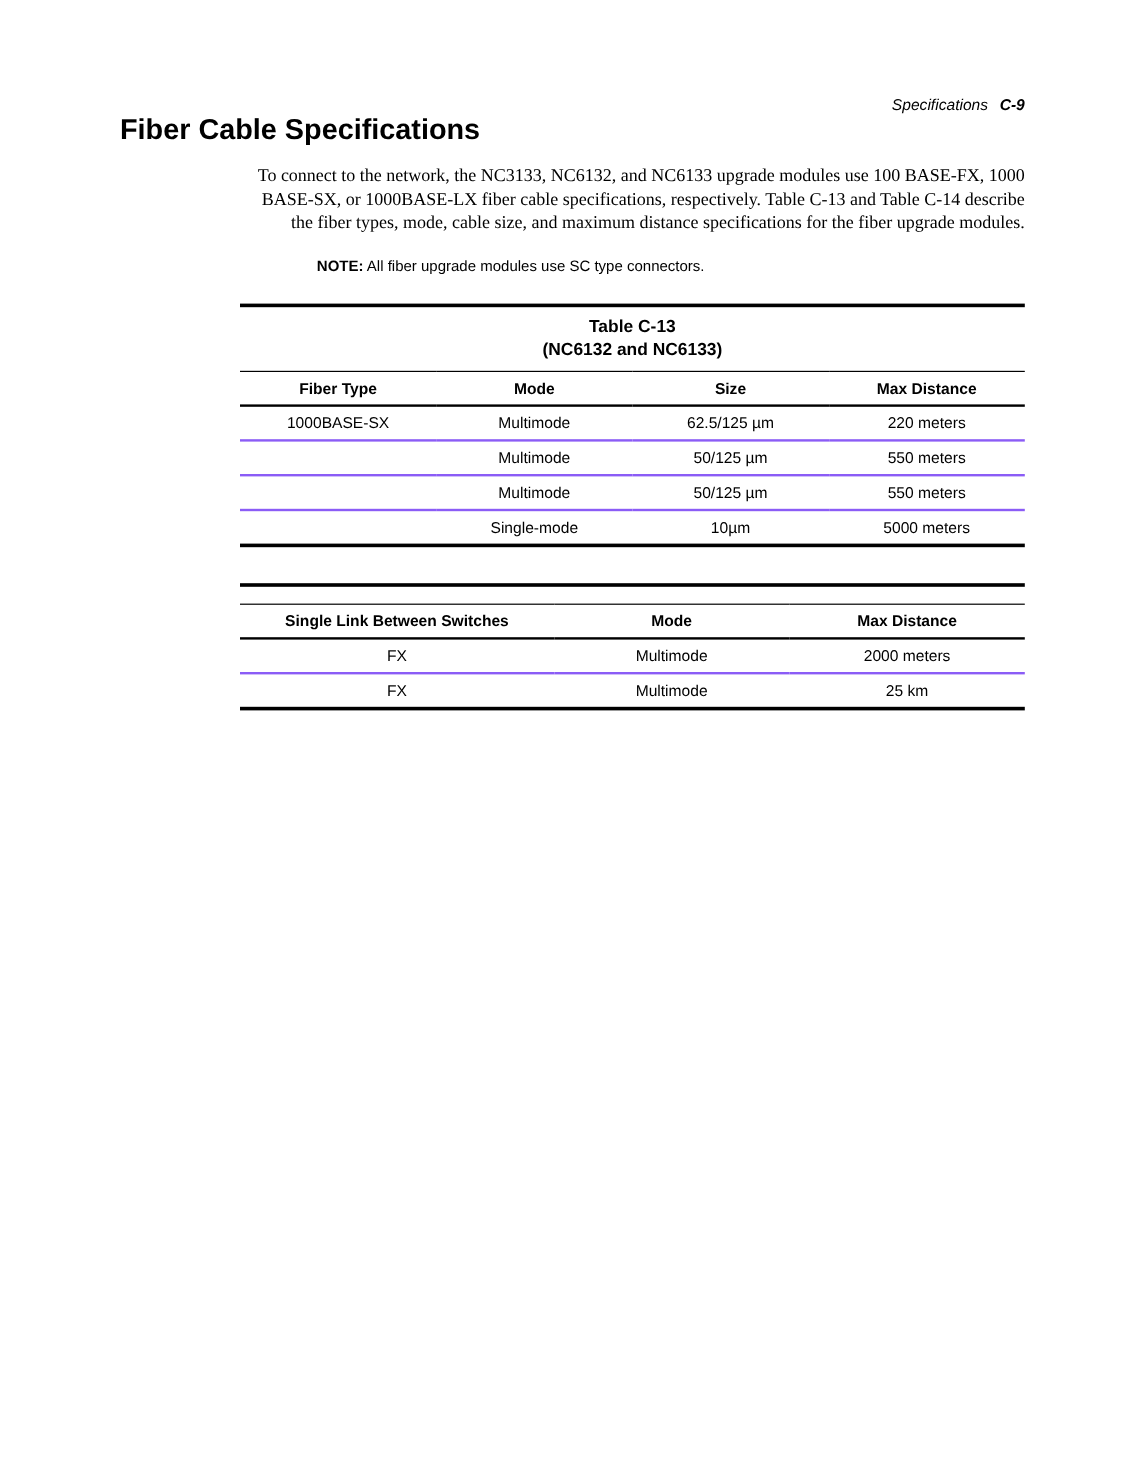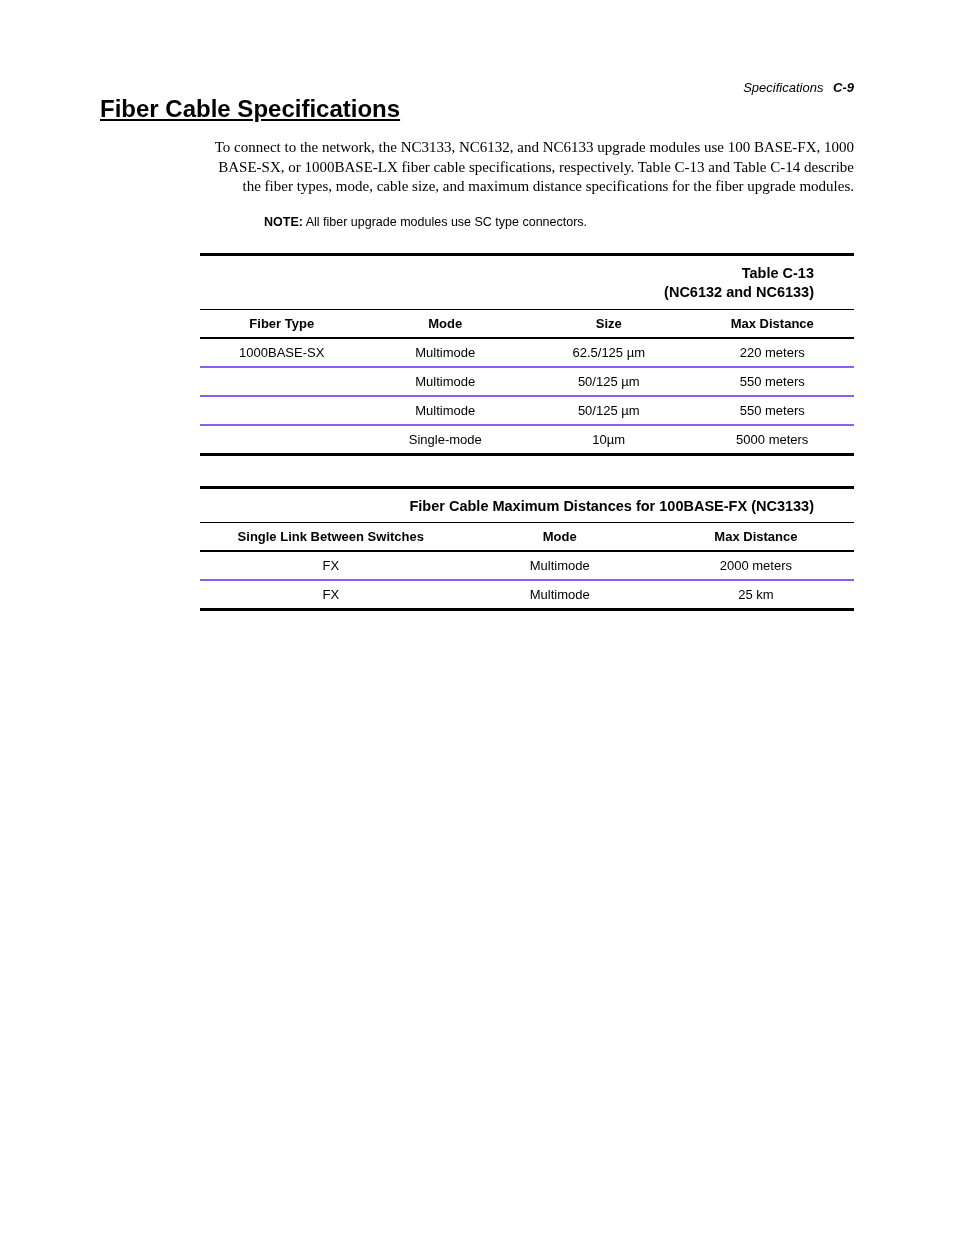--- a/index.html
+++ b/index.html
@@ -20,21 +20,20 @@
     font-size: 13px;
     text-align: right;
   }
   .running-head .section-name { font-style: italic; }
   .running-head .page-num { font-style: italic; font-weight: bold; padding-left: 6px;}
   h1 {
     font-family: Arial, Helvetica, sans-serif;
     font-weight: bold;
     font-size: 24px;
     margin: 0 0 10px 0;
-    text-decoration: underline;
   }
   .body-indent {
     margin-left: 100px;
   }
   .intro {
     font-size: 15px;
     line-height: 1.3;
     margin-bottom: 18px;
     text-align: right;
   }
@@ -46,21 +45,21 @@
     padding-left: 24px;
   }
   .note .note-label { font-weight: bold; }
   .tbl {
     font-family: Arial, Helvetica, sans-serif;
     border-top: 3px solid #000;
     border-bottom: 3px solid #000;
     margin-bottom: 30px;
   }
   .tbl-caption {
-    text-align: right;
+    text-align: center;
     font-weight: bold;
     font-size: 14.5px;
     padding: 8px 40px 6px 40px;
     line-height: 1.35;
   }
   .tbl table {
     width: 100%;
     border-collapse: collapse;
     font-size: 13px;
   }
@@ -138,21 +137,20 @@
             <td>Single-mode</td>
             <td>10µm</td>
             <td>5000 meters</td>
           </tr>
         </tbody>
       </table>
     </div>
 
     <div class="tbl">
       <div class="tbl-caption">
-        <div>Fiber Cable Maximum Distances for 100BASE-FX (NC3133)</div>
       </div>
       <table>
         <thead>
           <tr>
             <th style="width:40%;">Single Link Between Switches</th>
             <th style="width:30%;">Mode</th>
             <th style="width:30%;">Max Distance</th>
           </tr>
         </thead>
         <tbody>

